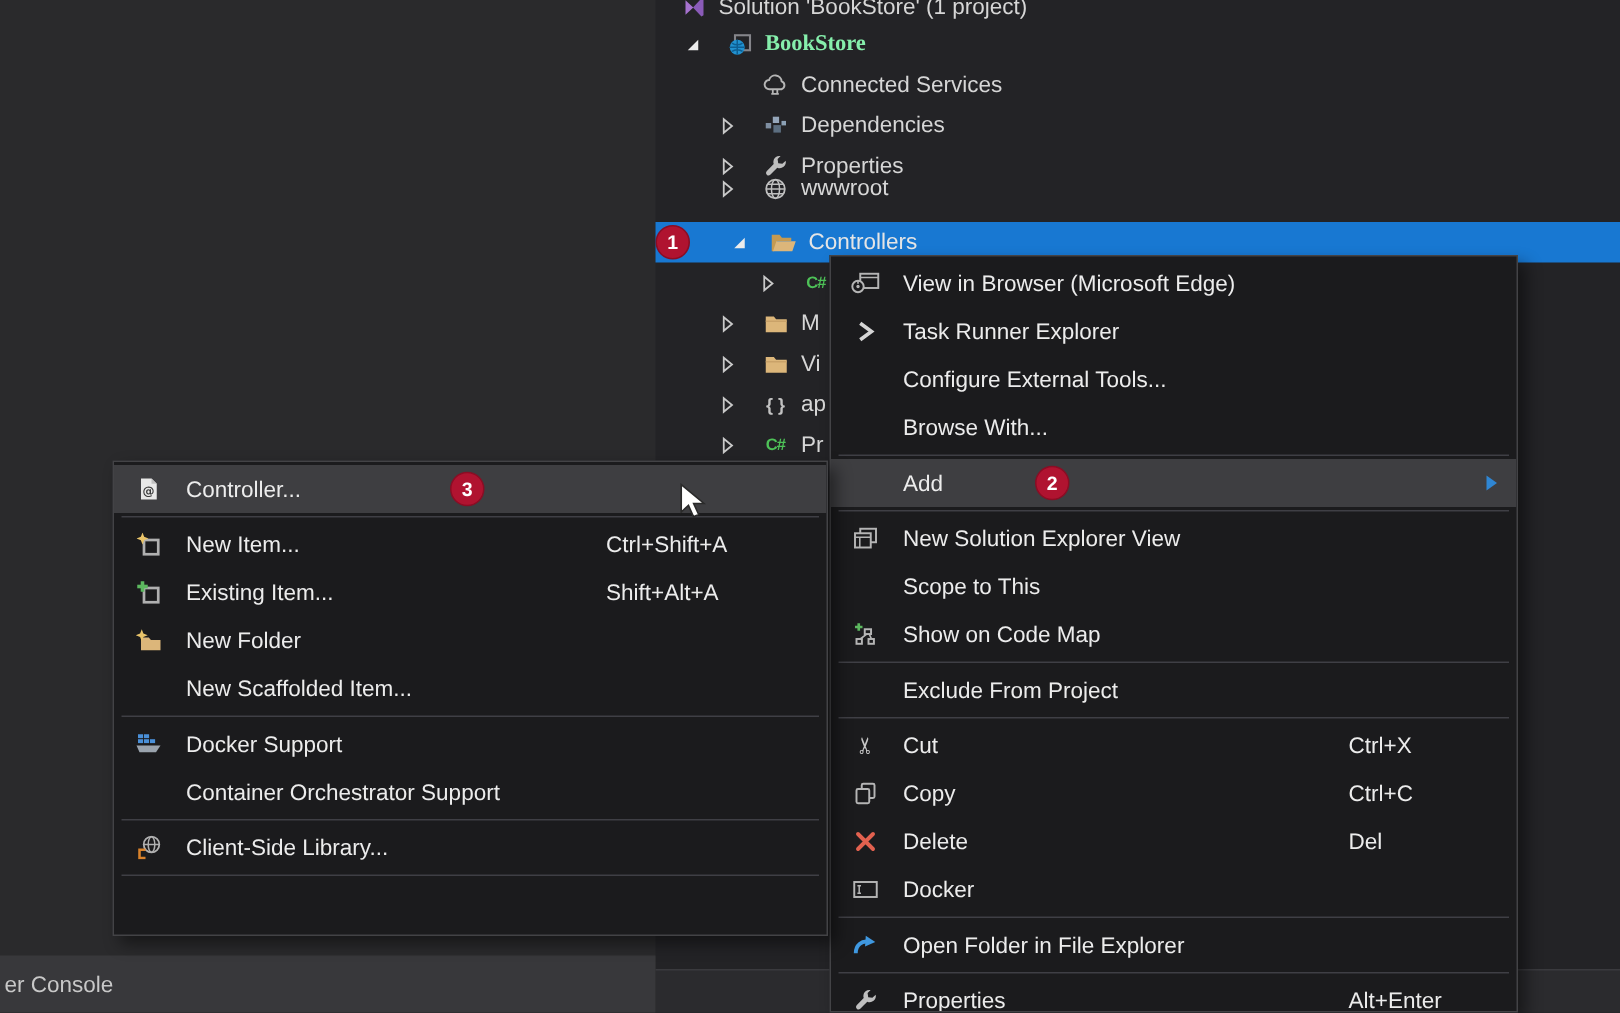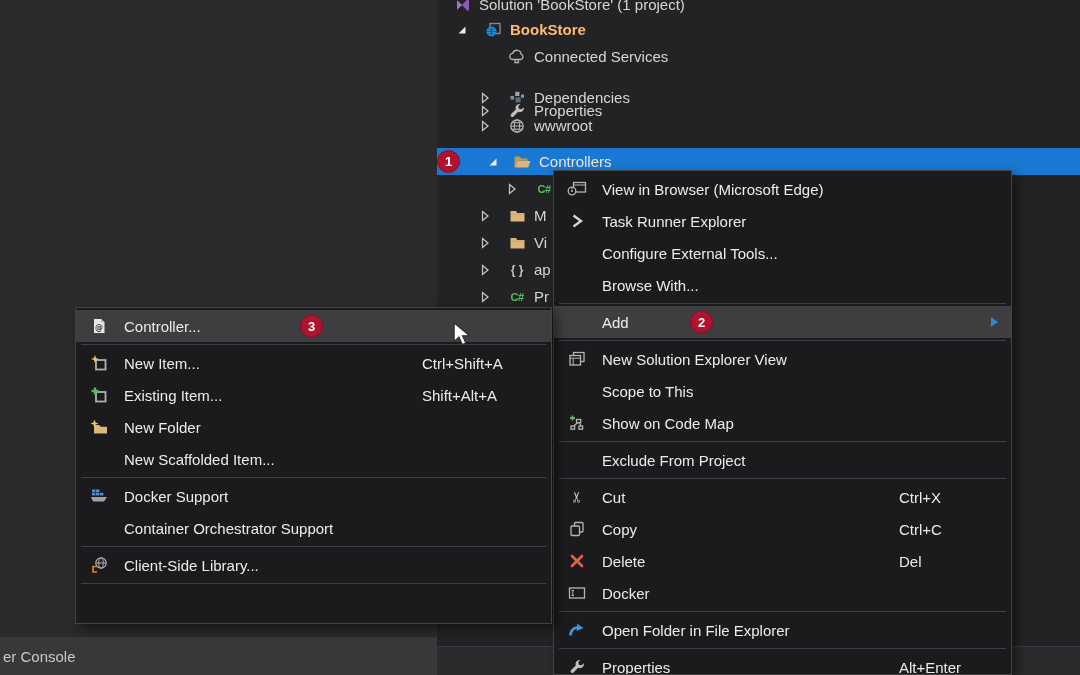--- a/index.html
+++ b/index.html
@@ -9,35 +9,35 @@
   .abs{position:absolute;}
   
   .se-panel{left:437px;top:0;width:643px;height:675px;background:#232326;}
   .trow{position:absolute;left:437px;right:0;height:27px;display:flex;align-items:center;
         color:#d6d6d6;font-size:15px;white-space:nowrap;}
   .trow.sel{background:#1878d2;color:#e5e5e5;}
   .tsp{flex:none;display:inline-block;height:1px;}
   .tw{flex:none;width:13px;display:flex;justify-content:center;align-items:center;}
   .ticon{flex:none;display:flex;justify-content:center;align-items:center;width:18px;}
   .tlabel{margin-left:8px;}
-  .bold{font-weight:bold;color:#fdba74;}
+  .bold{font-weight:bold;color:#86efac;font-family:Liberation Serif, serif;}
   .cs{color:#4ec258;font-weight:bold;font-size:11px;letter-spacing:-0.5px;}
   .jsn{color:#c2c2c2;font-weight:bold;font-size:12px;}
   
   .menu{background:#1b1b1d;border:1px solid #434346;box-sizing:border-box;
         box-shadow:5px 5px 10px rgba(0,0,0,.45);padding-top:2px;overflow:hidden;}
   .ctx{left:553px;top:170px;width:459px;height:505px;z-index:50;}
   .sub{left:75px;top:307px;width:477px;height:317px;z-index:55;}
   .mrow{height:32px;display:flex;align-items:center;position:relative;color:#ececec;
         font-size:15px;white-space:nowrap;}
   .mrow.hl{background:#3e3e41;}
   .micon{width:22px;margin-left:12px;flex:none;display:flex;justify-content:center;align-items:center;}
   .mlabel{margin-left:14px;}
   .mshort{position:absolute;left:345px;}
-  .sub .mshort{left:346px;}
+  .sub .mshort{left:328px;}
   .msep{height:1px;background:#3f3f45;margin:2px 5px;}
   .subarrow{position:absolute;right:13px;top:50%;margin-top:-5px;width:0;height:0;
             border-left:7px solid #2f86d3;border-top:5px solid transparent;border-bottom:5px solid transparent;}
   .uni{color:#c8c8c8;font-size:15px;display:inline-block;}
   .rot{transform:rotate(-90deg);}
   
   .badge{width:23px;height:23px;border-radius:50%;background:#b01330;border:1px solid #8a0d24;
          color:#fff;font-size:13px;font-weight:bold;display:flex;align-items:center;
          justify-content:center;box-sizing:border-box;}
   .badge.inrow{position:absolute;top:50%;transform:translateY(-50%);}
@@ -86,21 +86,21 @@
   <span class="tw"></span>
   <span class="ticon" style="margin-left:17px">
       <svg width="18" height="16" viewBox="0 0 18 16">
         <path d="M5 10.5a3.1 3.1 0 0 1-.3-6.2 4.3 4.3 0 0 1 8.4.9 2.8 2.8 0 0 1-.1 5.3Z" fill="none" stroke="#b5b5b5" stroke-width="1.3"></path>
         <path d="M7.2 10.7v2.3M10.2 10.7v2.3M6.2 13.6h5" stroke="#b5b5b5" stroke-width="1.2" fill="none"></path>
       </svg>
     </span>
   <span class="tlabel">Connected Services</span>
 </div>
 
-<div class="trow" style="top:84px">
+<div class="trow" style="top:70px">
   <span class="tsp" style="width:41px"></span>
   <span class="tw">
       <svg width="12" height="12" viewBox="0 0 12 12">
         <path d="M3.5 1.5 9 6 3.5 10.5Z" fill="none" stroke="#c9c9c9" stroke-width="1.2"></path>
       </svg>
     </span>
   <span class="ticon" style="margin-left:17px">
       <svg width="16" height="16" viewBox="0 0 16 16">
         <rect x="1.5" y="6" width="3.6" height="3.6" fill="#7e8ea1"></rect>
         <rect x="6.2" y="1.8" width="4.2" height="4.2" fill="#95a6ba"></rect>

